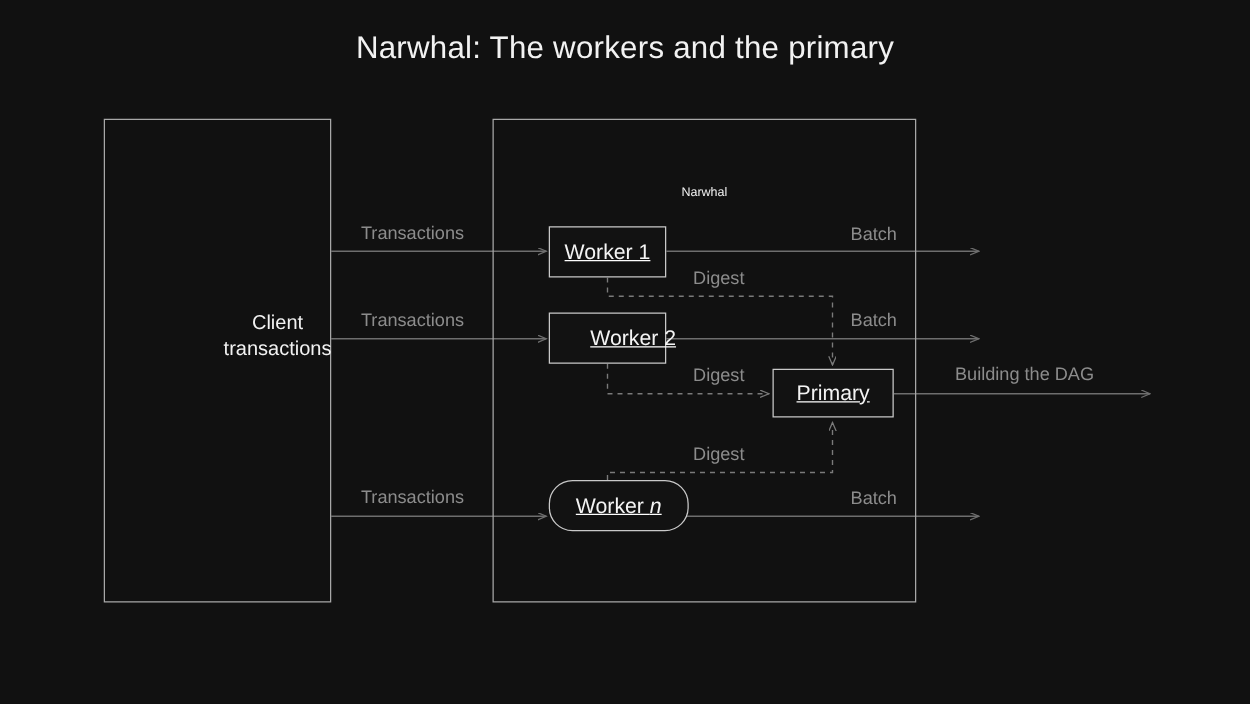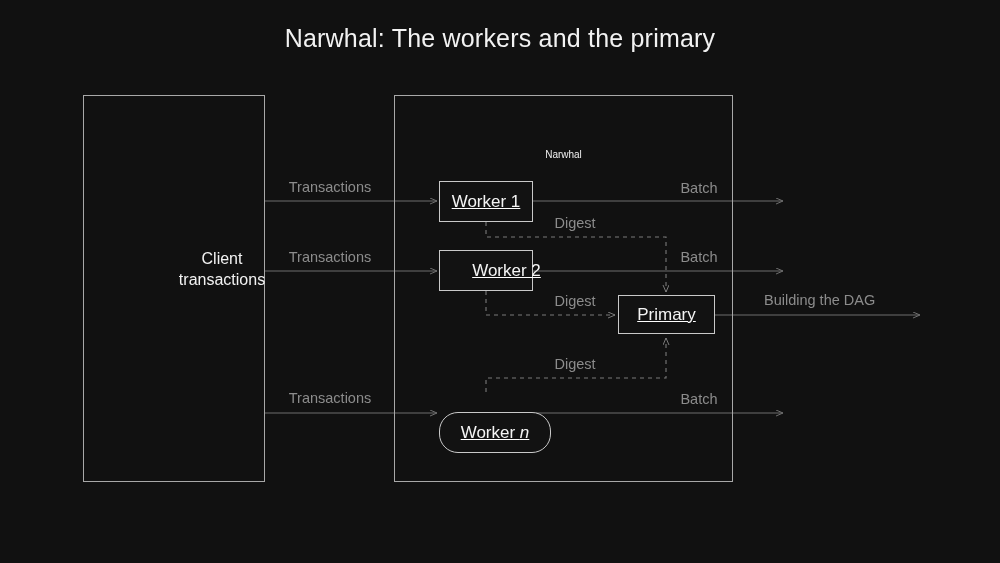--- a/index.html
+++ b/index.html
@@ -141,21 +141,21 @@
   <div class="group-title" style="left:394px; top:121px; width:339px;">Narwhal</div>
 
   <div class="node-box" style="left:439px; top:181px; width:94px; height:41px;">
     <span class="box-label">Worker 1</span>
   </div>
 
   <div class="node-box" style="left:439px; top:250px; width:94px; height:41px;padding-left:41px;">
     <span class="box-label">Worker 2</span>
   </div>
 
-  <div class="node-box" style="left:439px; top:412px; width:112px; height:41px;border-radius:19px;">
+  <div class="node-box" style="left:439px; top:384px; width:112px; height:41px;border-radius:19px;">
     <span class="box-label"><span>Worker </span><span class="ital">n</span></span>
   </div>
 
   <div class="node-box" style="left:618px; top:295px; width:97px; height:39px;">
     <span class="box-label">Primary</span>
   </div>
 
   <div class="edge-label" style="left:260px; top:179px; width:140px;">Transactions</div>
   <div class="edge-label" style="left:260px; top:249px; width:140px;">Transactions</div>
   <div class="edge-label" style="left:260px; top:390px; width:140px;">Transactions</div>

